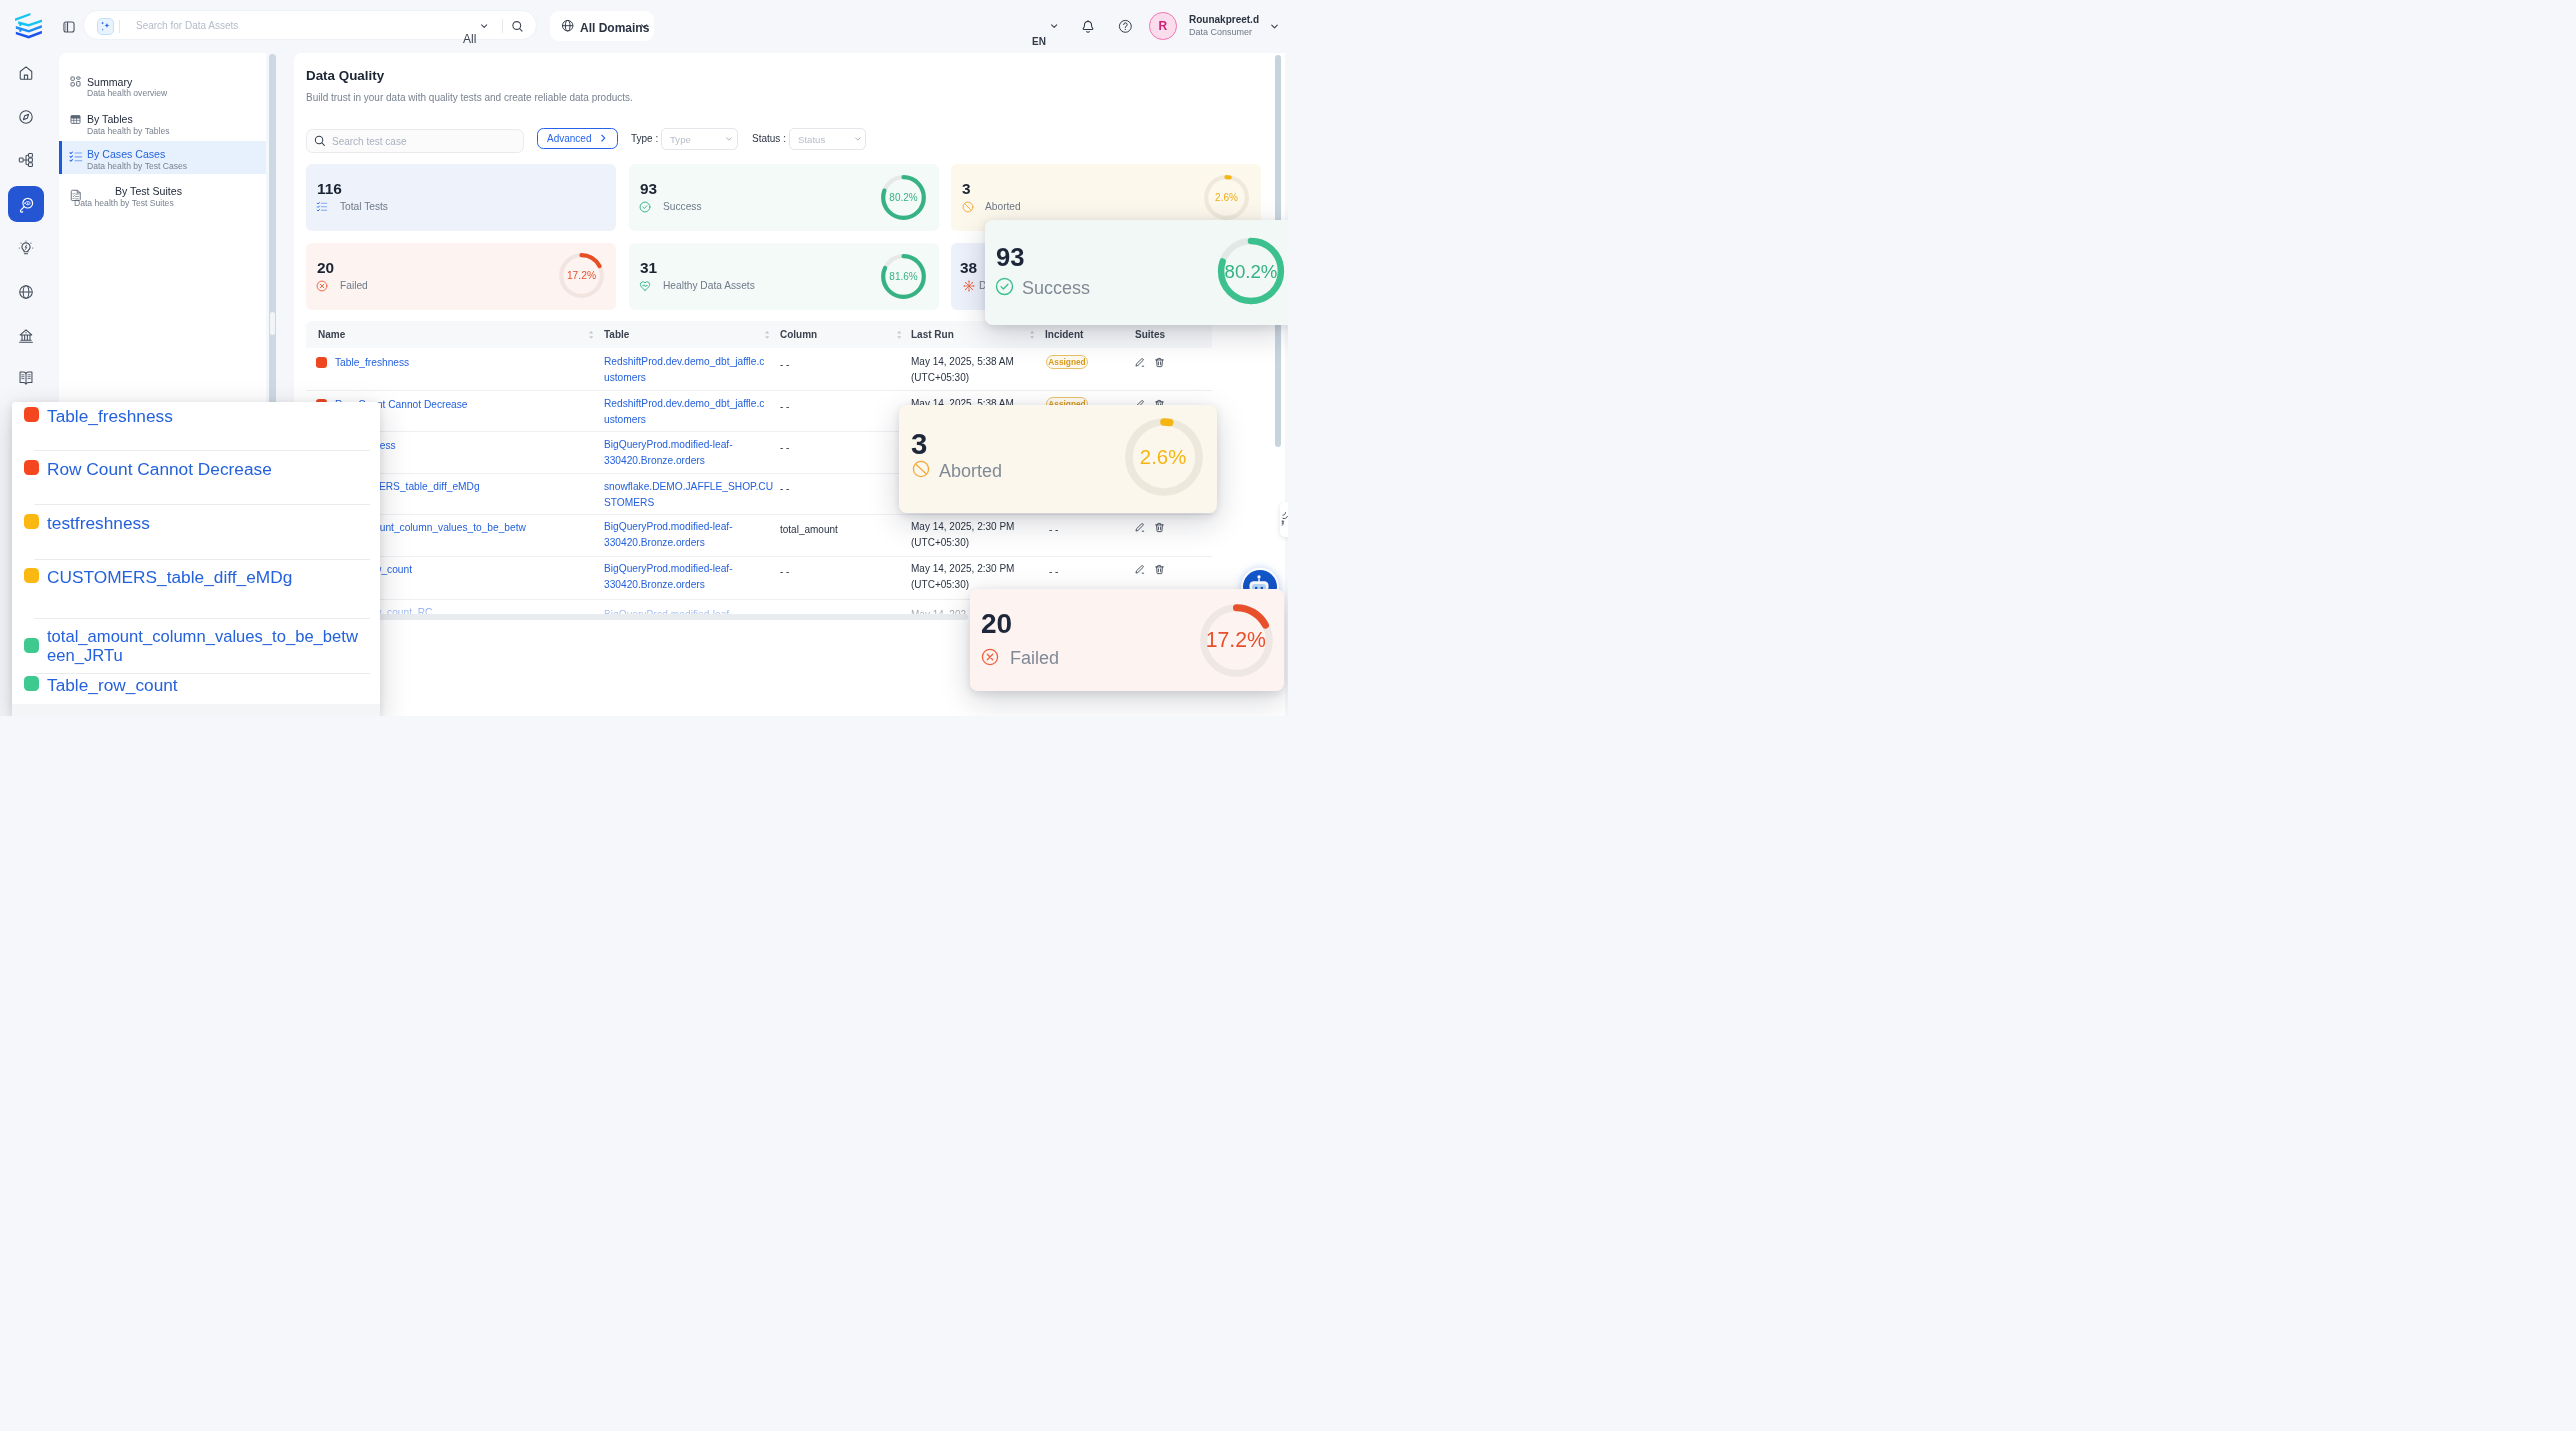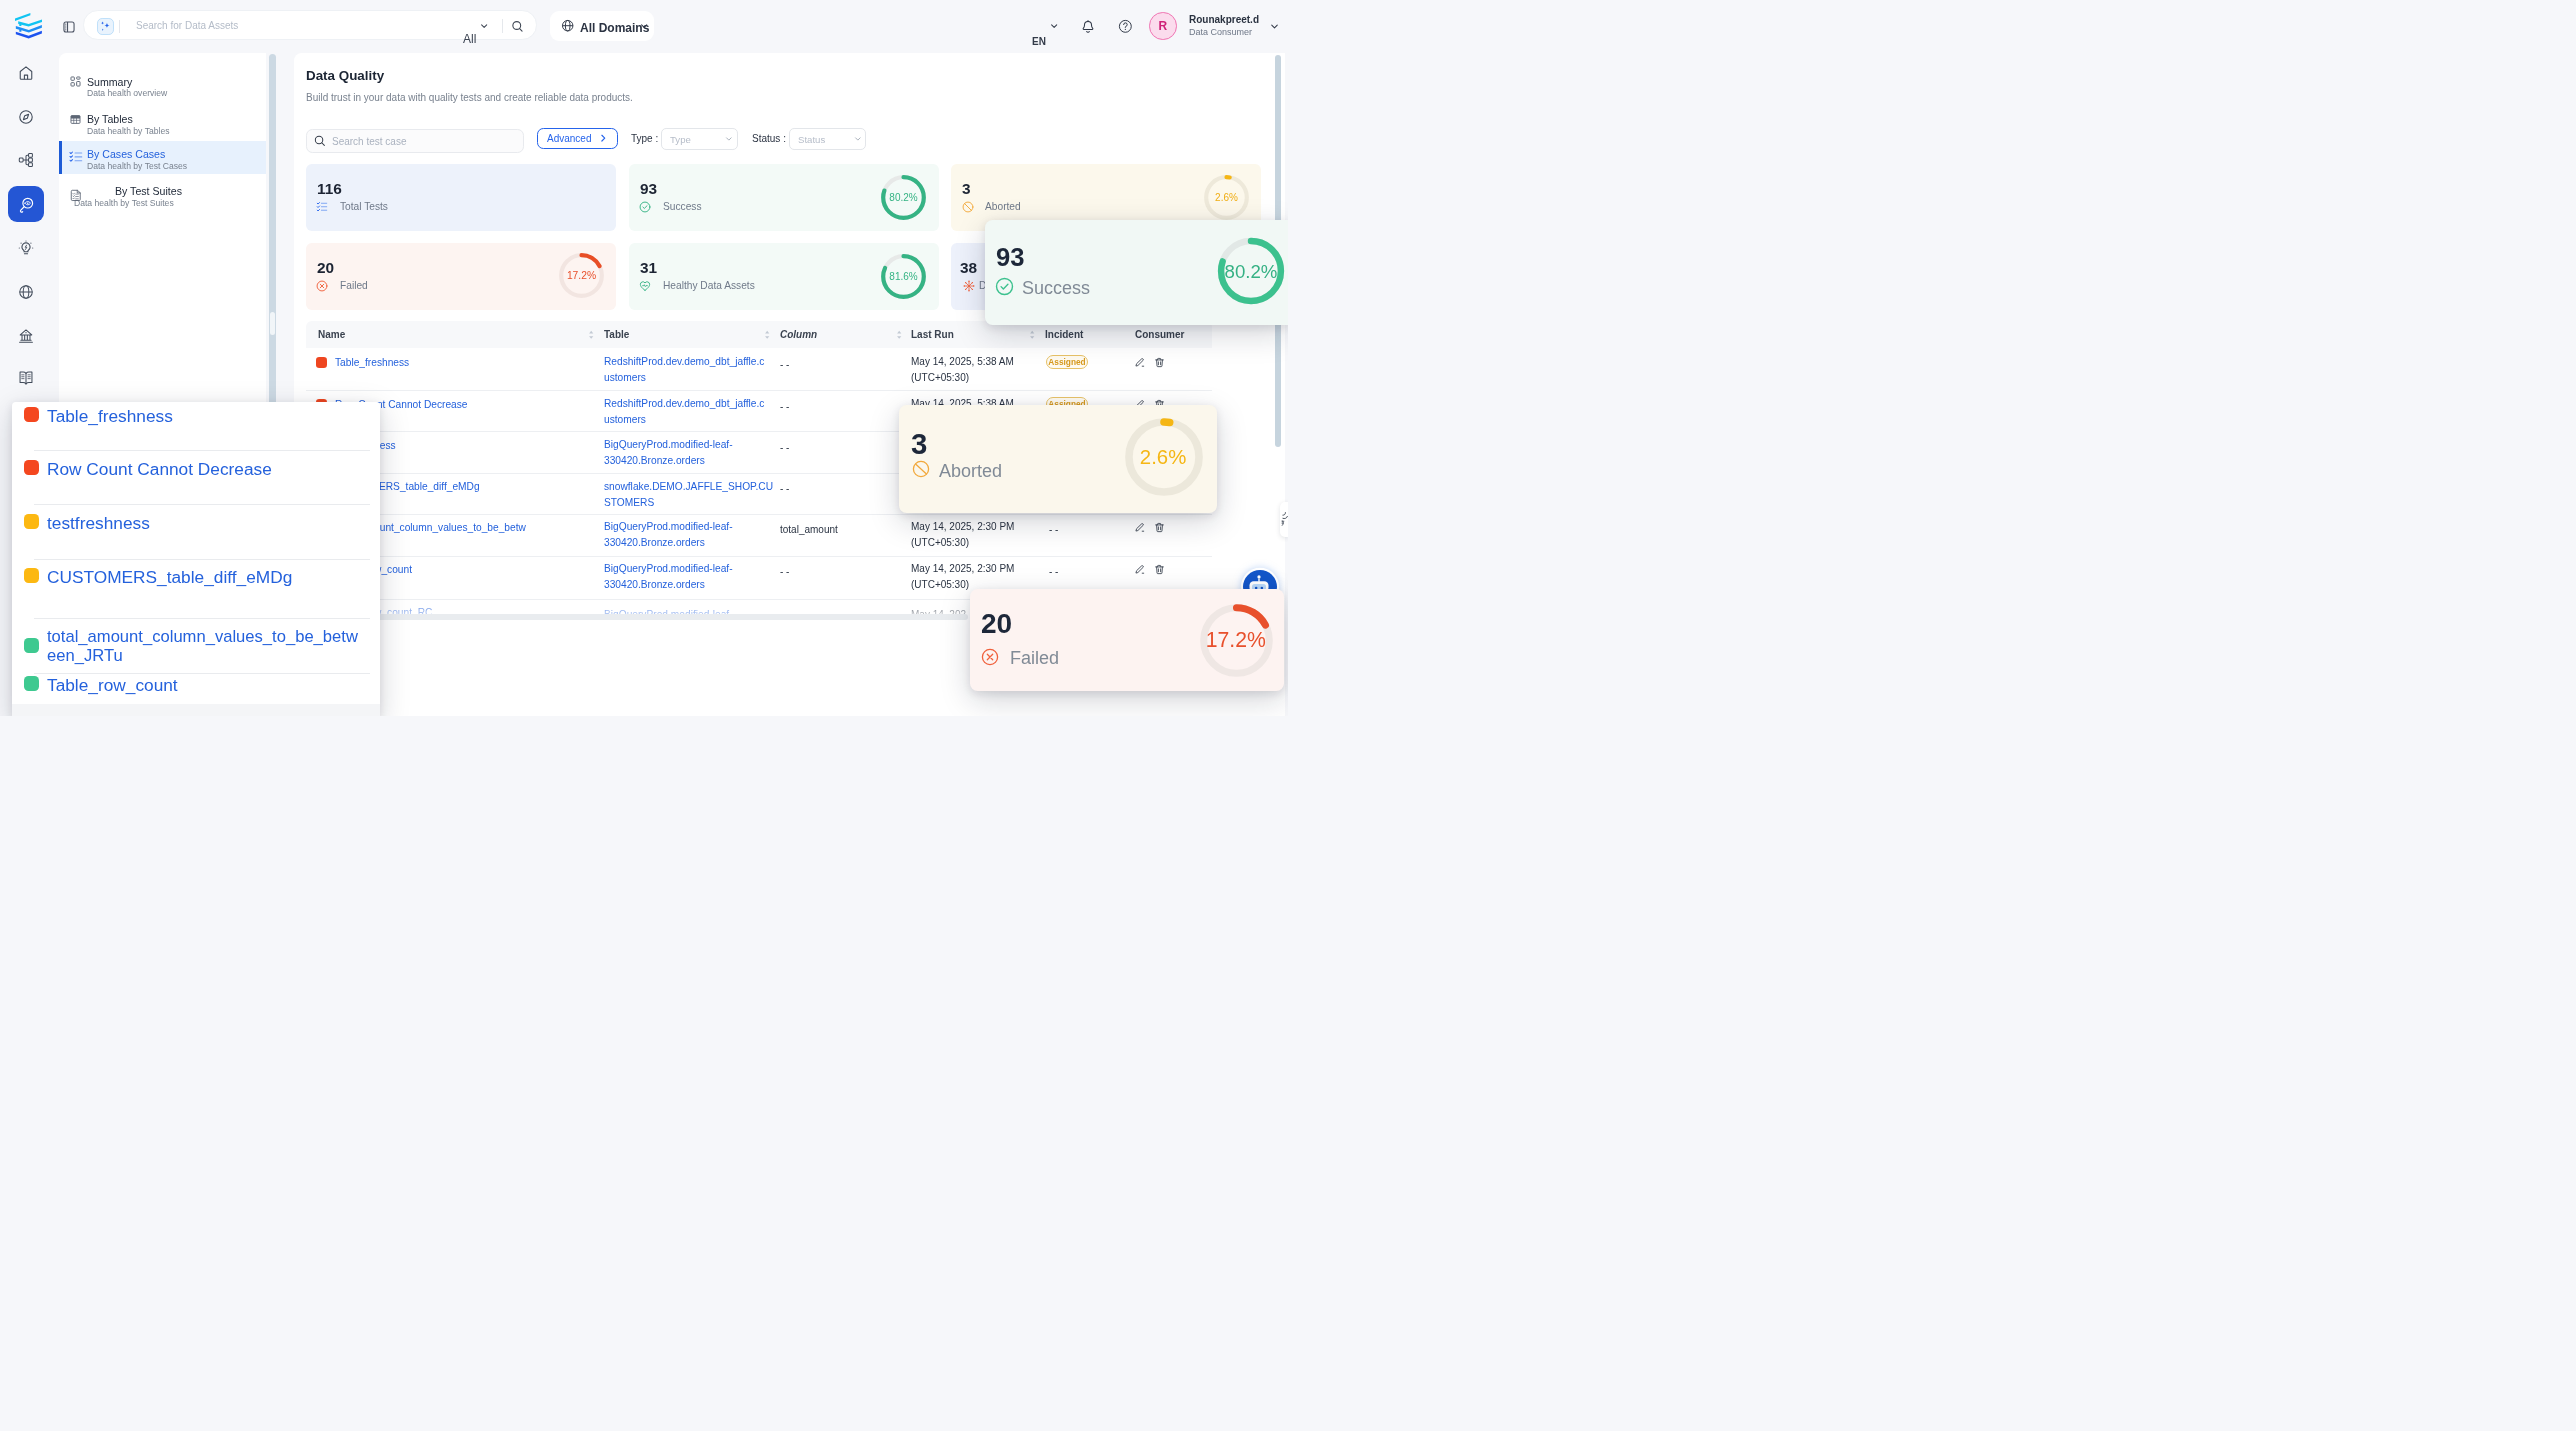--- a/index.html
+++ b/index.html
@@ -129,24 +129,24 @@
 <div class="abs cnum" style="left:317px; top:259px;">20</div>
 <div class="abs clabel" style="left:340px; top:280px;">Failed</div>
 <div class="abs cnum" style="left:640px; top:259px;">31</div>
 <div class="abs clabel" style="left:663px; top:280px;">Healthy Data Assets</div>
 <div class="abs cnum" style="left:960px; top:259px;">38</div>
 <div class="abs clabel" style="left:979px; top:280px;">Data Assets</div>
 
 <div class="abs" style="left:306px; top:321px; width:906px; height:27px; background:#f7f8fa; border-radius:5.8px 5.8px 0 0;"></div>
 <div class="abs th" style="left:318px; top:329px;">Name</div>
 <div class="abs th" style="left:604px; top:329px;">Table</div>
-<div class="abs th" style="left:780px; top:329px;font-style:italic;">Column</div>
+<div class="abs th" style="left:780px; top:329px;">Column</div>
 <div class="abs th" style="left:911px; top:329px;">Last Run</div>
 <div class="abs th" style="left:1045px; top:329px;">Incident</div>
-<div class="abs th" style="left:1135px; top:329px;">Consumer</div>
+<div class="abs th" style="left:1135px; top:329px;">Suites</div>
 
 <svg class="abs" style="left:588px; top:330px;" width="6.4" height="9.6" viewBox="0 0 10 15">
     <path d="M5 1.2 8.3 5.4H1.7z" fill="#c3cad4"></path>
     <path d="M5 13.8 1.7 9.6h6.6z" fill="#c3cad4"></path>
   </svg>
 <svg class="abs" style="left:764px; top:330px;" width="6.4" height="9.6" viewBox="0 0 10 15">
     <path d="M5 1.2 8.3 5.4H1.7z" fill="#c3cad4"></path>
     <path d="M5 13.8 1.7 9.6h6.6z" fill="#c3cad4"></path>
   </svg>
 <svg class="abs" style="left:896px; top:330px;" width="6.4" height="9.6" viewBox="0 0 10 15">

